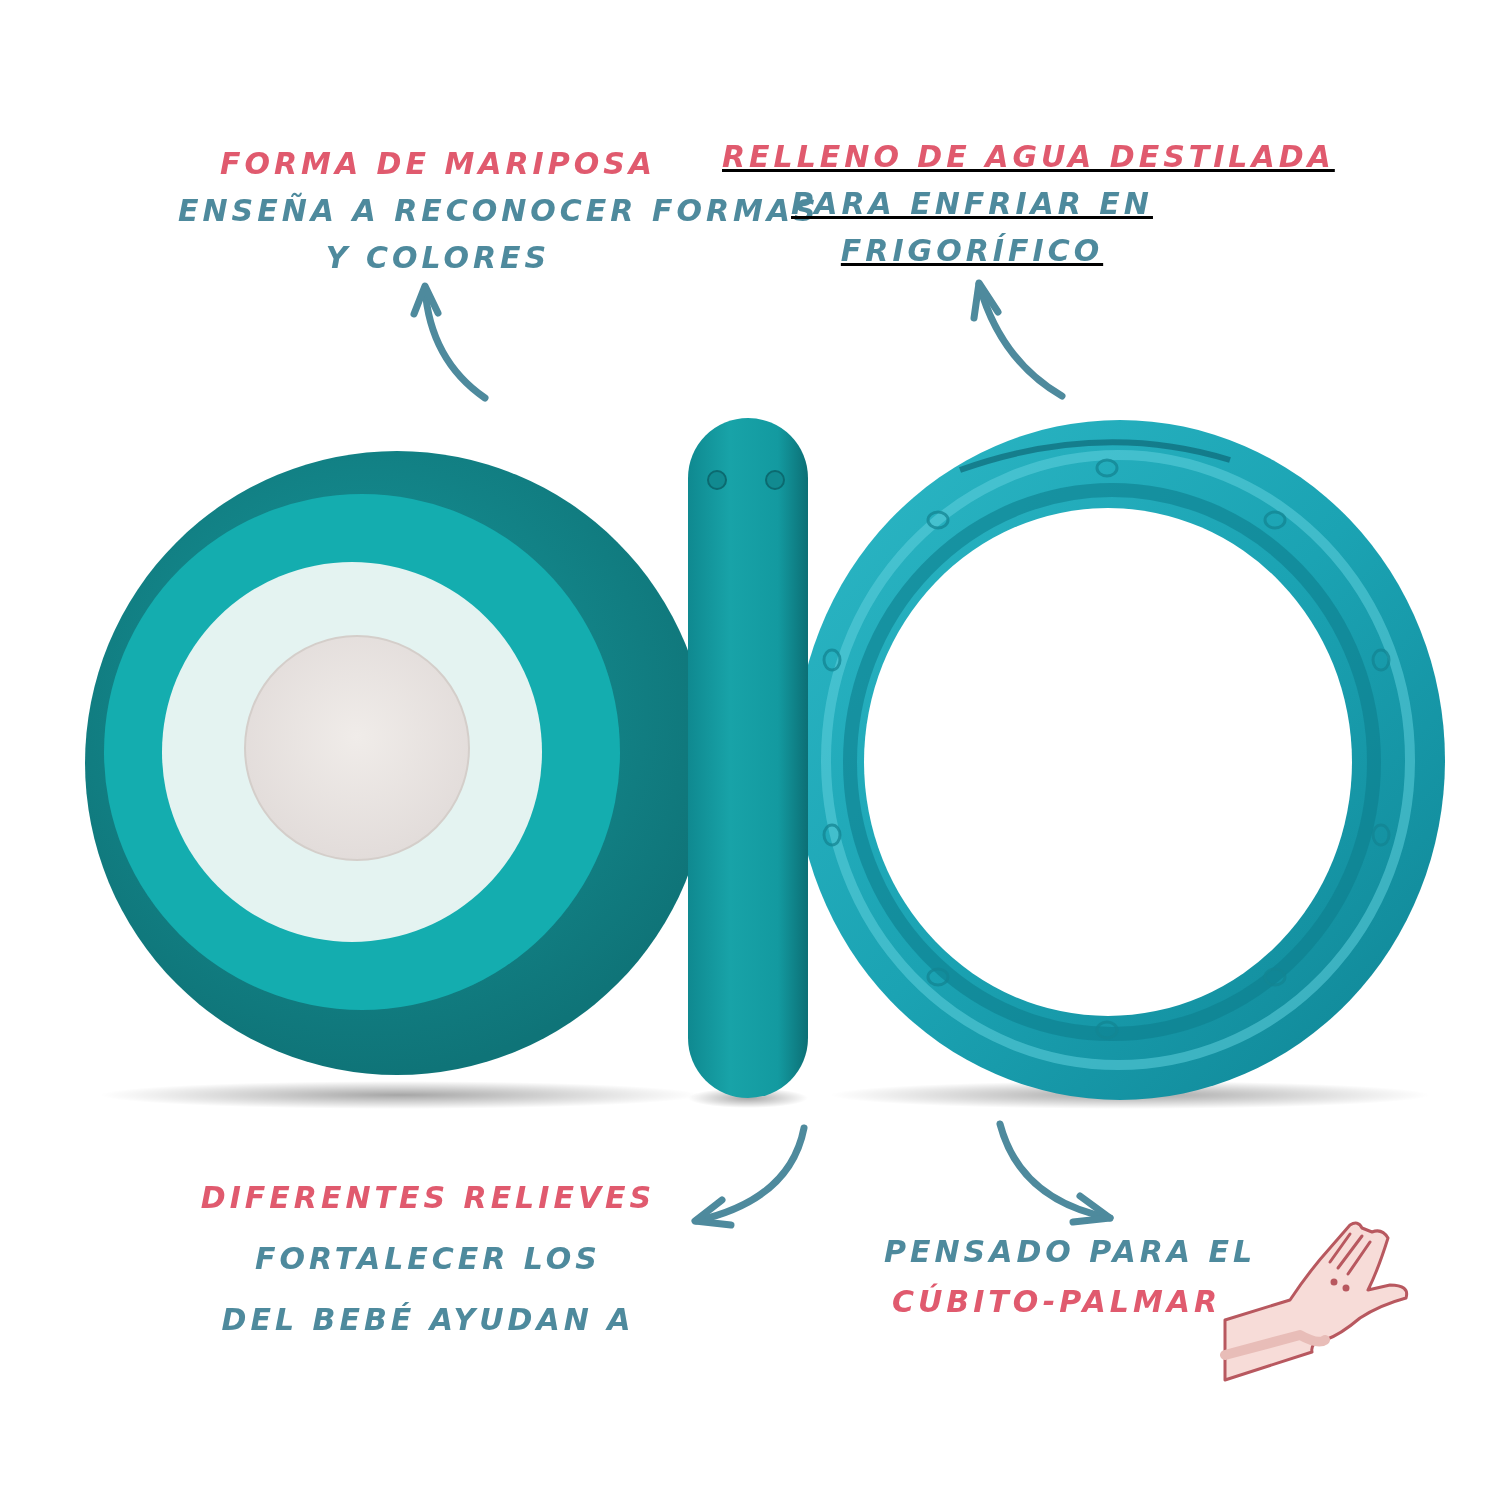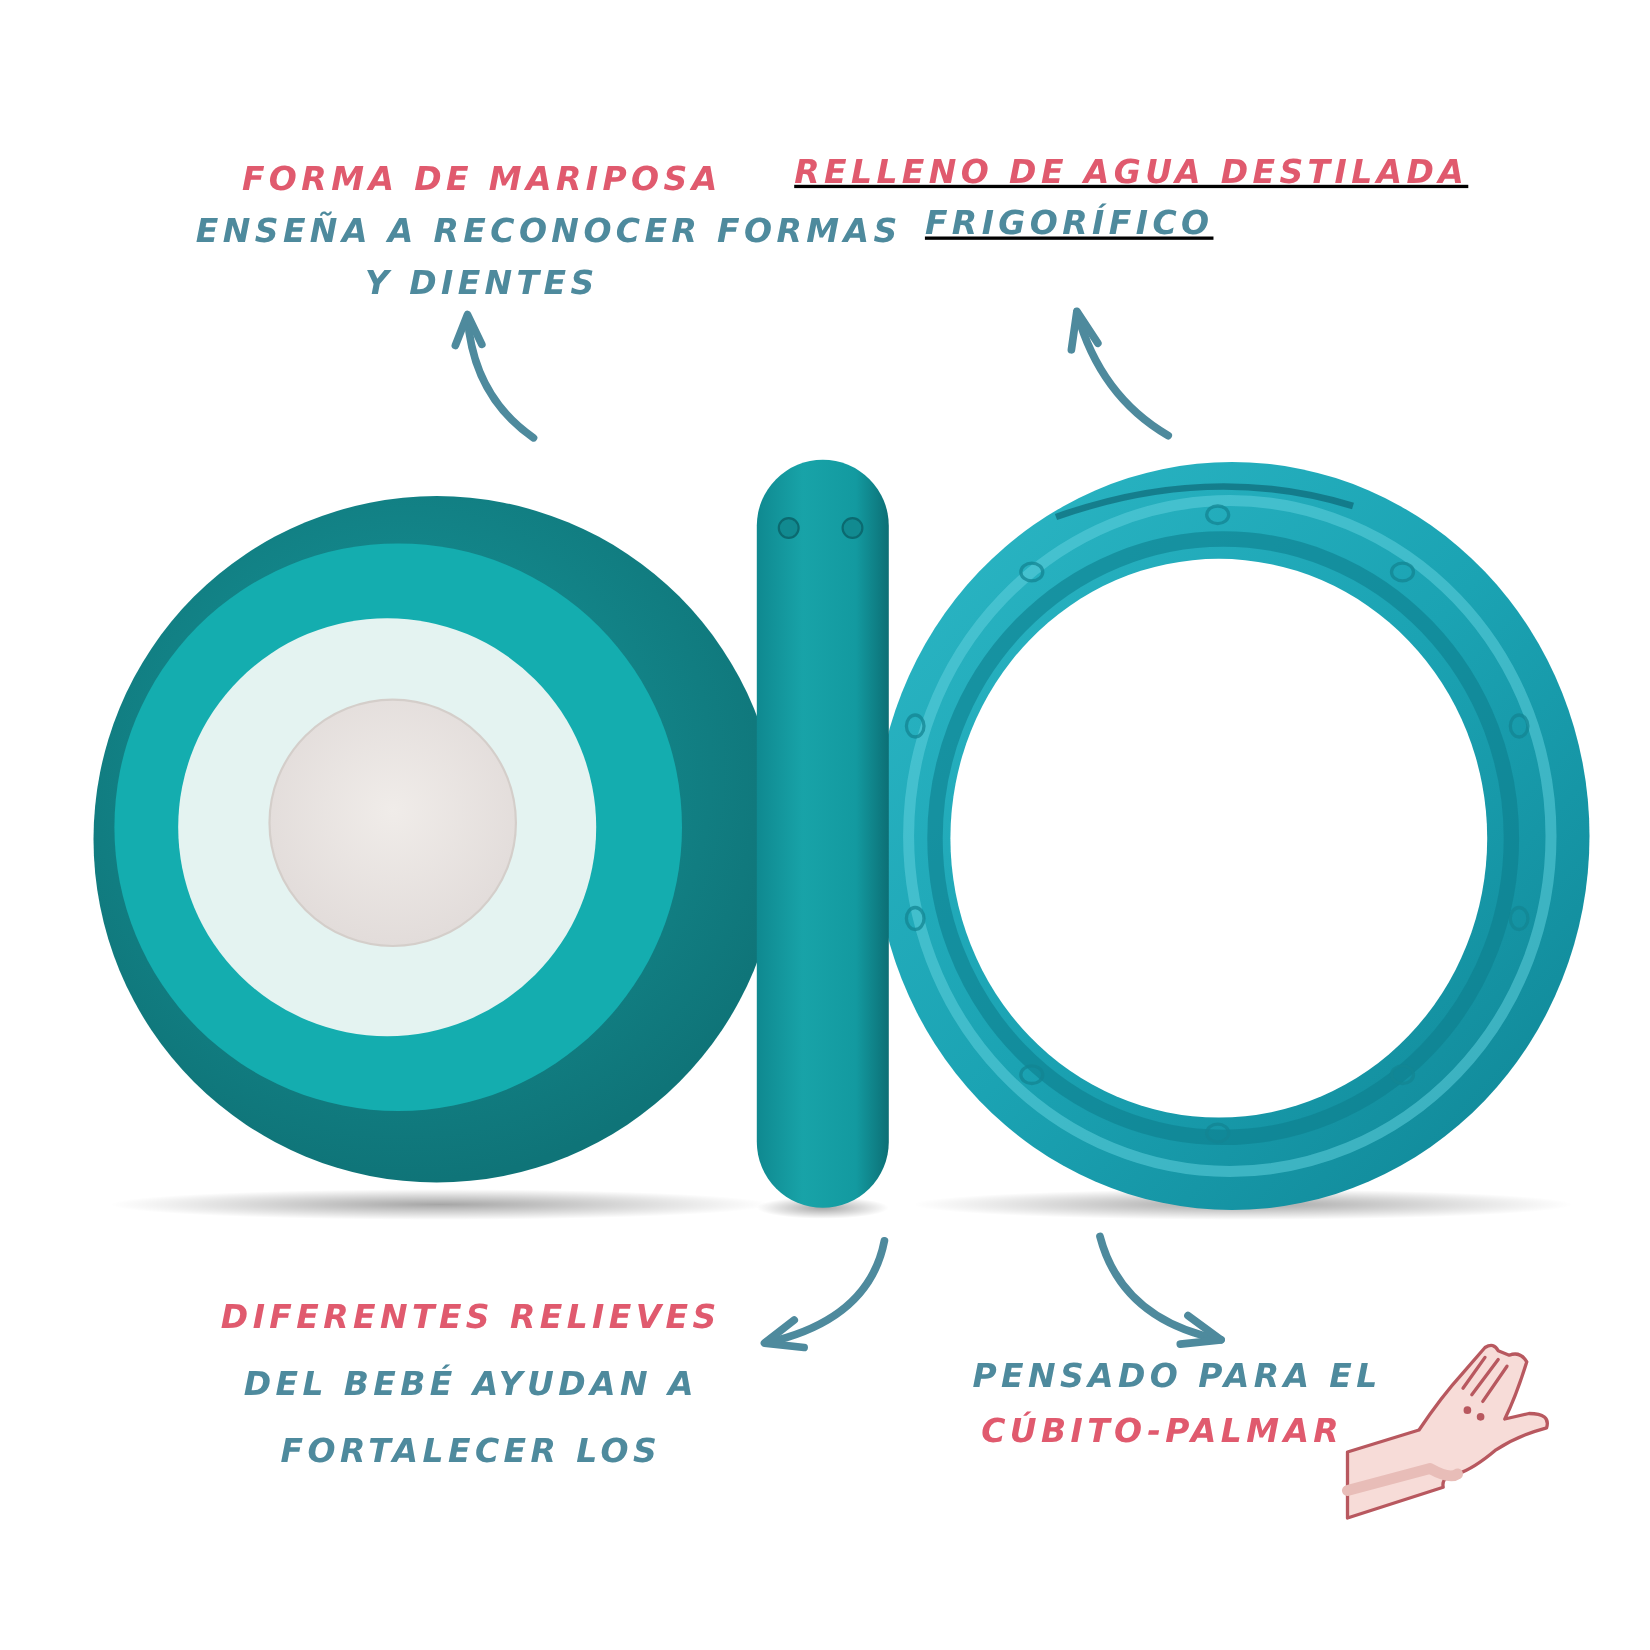--- a/index.html
+++ b/index.html
@@ -104,30 +104,31 @@
     <path d="M 1338 1268 L 1362 1236" fill="none"></path>
     <path d="M 1348 1274 L 1370 1242" fill="none"></path>
     <circle cx="1334" cy="1282" r="2" fill="#b8585f"></circle>
     <circle cx="1346" cy="1288" r="2" fill="#b8585f"></circle>
   </g>
 </svg>
 
 <div class="text-block" style="left:178px; top:140px; width:520px; --accent:#e05a6e; --body:#4e8a9d;">
   <span class="line accent">FORMA DE MARIPOSA</span>
   <span class="line body-text">ENSEÑA A RECONOCER FORMAS</span>
-  <span class="line body-text">Y DIENTES</span>
+  <span class="line body-text">Y COLORES</span>
 </div>
 
 <div class="text-block" style="left:722px; top:133px; width:500px;text-decoration:underline; --accent:#e05a6e; --body:#4e8a9d;">
   <span class="line accent">RELLENO DE AGUA DESTILADA</span>
+  <span class="line body-text">PARA ENFRIAR EN</span>
   <span class="line body-text">FRIGORÍFICO</span>
 </div>
 
 <div class="text-block" style="left:178px; top:1167px; width:500px; line-height:61px; --accent:#e05a6e; --body:#4e8a9d;">
   <span class="line accent">DIFERENTES RELIEVES</span>
+  <span class="line body-text">FORTALECER LOS</span>
   <span class="line body-text">DEL BEBÉ AYUDAN A</span>
-  <span class="line body-text">FORTALECER LOS</span>
 </div>
 
 <div class="text-block" style="left:884px; top:1227px; width:345px; line-height:50px; --accent:#e05a6e; --body:#4e8a9d;">
   <span class="line body-text">PENSADO PARA EL</span>
   <span class="line accent">CÚBITO-PALMAR</span>
 </div>
 
 </body></html>

